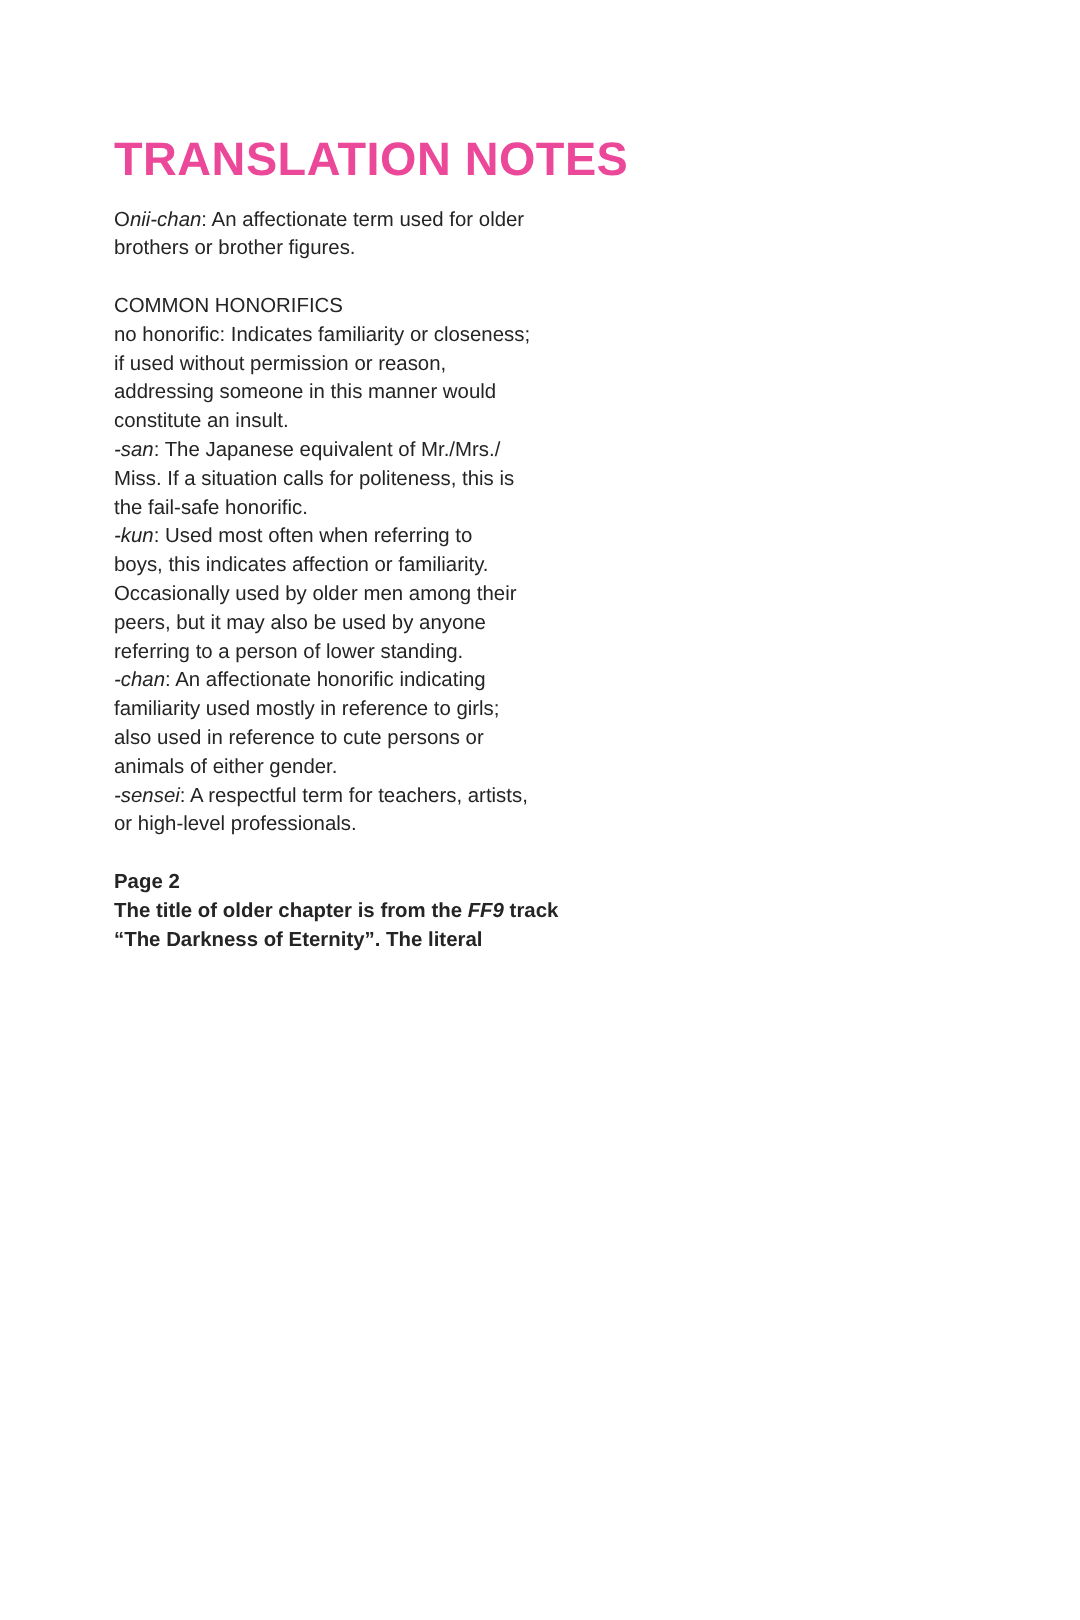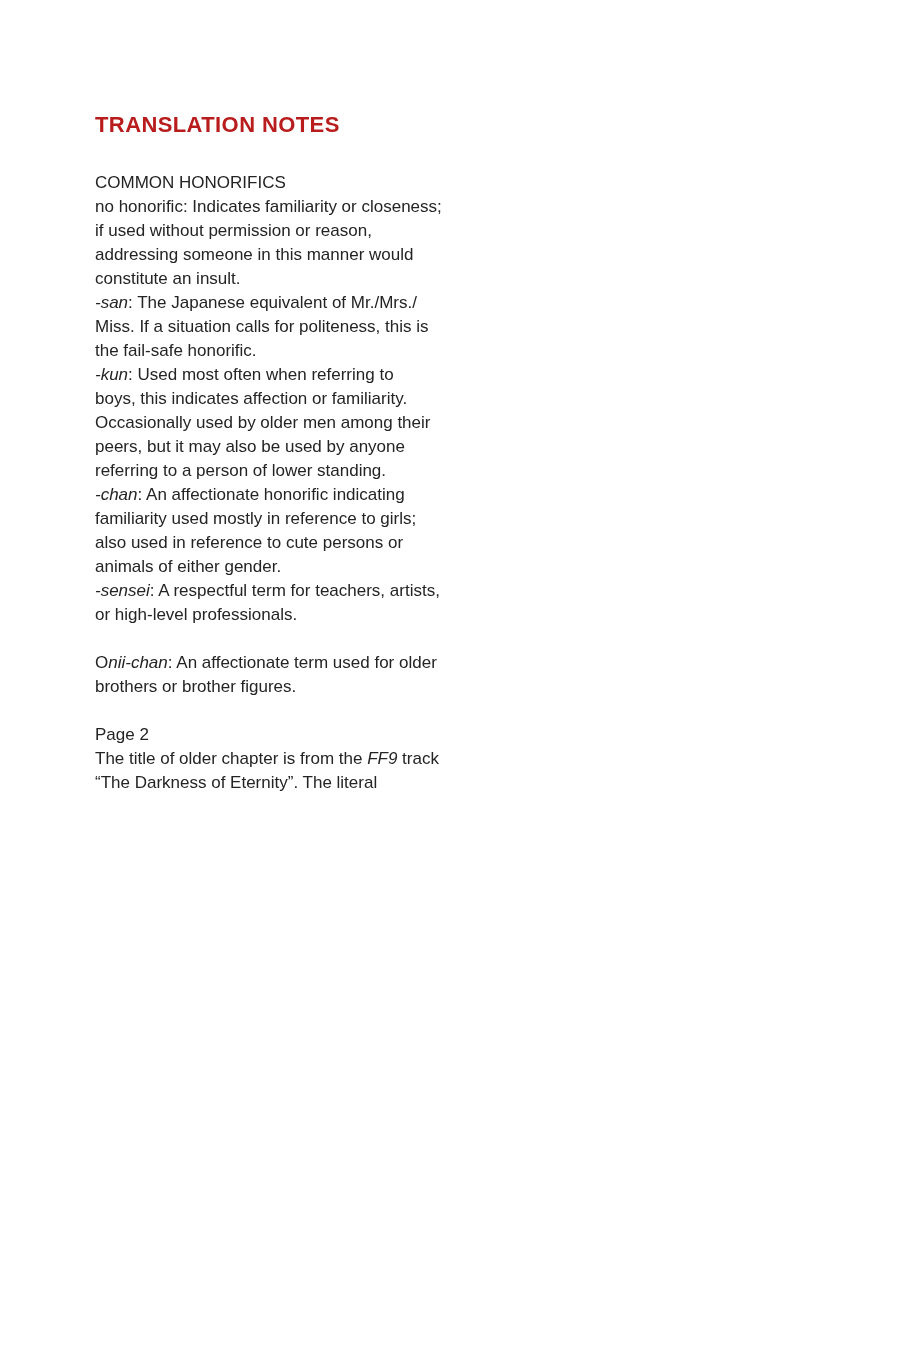--- a/index.html
+++ b/index.html
@@ -14,54 +14,59 @@
     background: #ffffff;
     font-family: "Liberation Sans", sans-serif;
     color: #1e1e1e;
     overflow: hidden;
   }
   .title {
     position: absolute;
     left: 95px;
     top: 112px;
     margin: 0;
-    font-size: 22px;
+    font-size: 39px;
     font-weight: bold;
     letter-spacing: 0.4px;
-    color: #b91c1c;
+    color: #ec4899;
     white-space: nowrap;
   }
   .content {
     position: absolute;
     left: 95px;
     top: 171px;
     width: 400px;
     font-size: 17px;
     line-height: 24px;
     color: #242424;
   }
   .section {
     margin: 0 0 24px 0;
   }
   .section:last-child {
     margin-bottom: 0;
+    font-weight: bold;
   }
   .line {
     white-space: nowrap;
   }
   .line em {
     font-style: italic;
   }
 </style>
 </head>
 <body>
 
 <div class="page">
   <h1 class="title">TRANSLATION NOTES</h1>
   <div class="content">
+      <div class="section">
+        <div class="line"><span>O</span><em>nii-chan</em><span>: An affectionate term used for older</span></div>
+        <div class="line"><span>brothers or brother figures.</span></div>
+      </div>
       <div class="section">
         <div class="line"><span>COMMON HONORIFICS</span></div>
         <div class="line"><span>no honorific: Indicates familiarity or closeness;</span></div>
         <div class="line"><span>if used without permission or reason,</span></div>
         <div class="line"><span>addressing someone in this manner would</span></div>
         <div class="line"><span>constitute an insult.</span></div>
         <div class="line"><em>-san</em><span>: The Japanese equivalent of Mr./Mrs./</span></div>
         <div class="line"><span>Miss. If a situation calls for politeness, this is</span></div>
         <div class="line"><span>the fail-safe honorific.</span></div>
         <div class="line"><em>-kun</em><span>: Used most often when referring to</span></div>
@@ -70,22 +75,18 @@
         <div class="line"><span>peers, but it may also be used by anyone</span></div>
         <div class="line"><span>referring to a person of lower standing.</span></div>
         <div class="line"><em>-chan</em><span>: An affectionate honorific indicating</span></div>
         <div class="line"><span>familiarity used mostly in reference to girls;</span></div>
         <div class="line"><span>also used in reference to cute persons or</span></div>
         <div class="line"><span>animals of either gender.</span></div>
         <div class="line"><em>-sensei</em><span>: A respectful term for teachers, artists,</span></div>
         <div class="line"><span>or high-level professionals.</span></div>
       </div>
       <div class="section">
-        <div class="line"><span>O</span><em>nii-chan</em><span>: An affectionate term used for older</span></div>
-        <div class="line"><span>brothers or brother figures.</span></div>
-      </div>
-      <div class="section">
         <div class="line"><span>Page 2</span></div>
         <div class="line"><span>The title of older chapter is from the </span><em>FF9</em><span> track</span></div>
         <div class="line"><span>“The Darkness of Eternity”. The literal</span></div>
       </div>
     </div>
 </div>
 
 </body></html>

